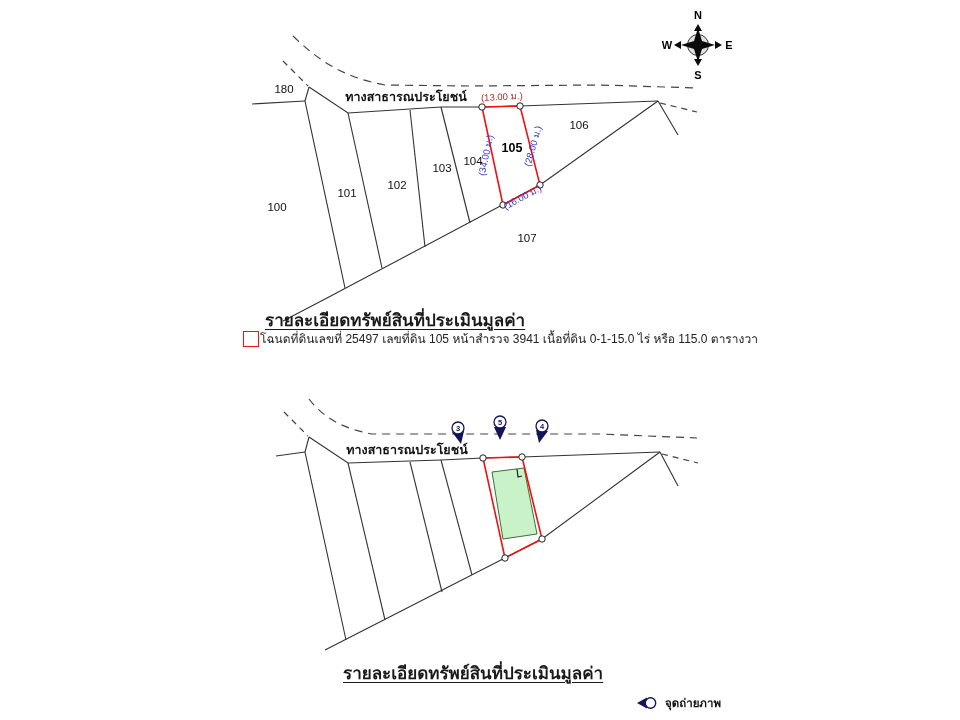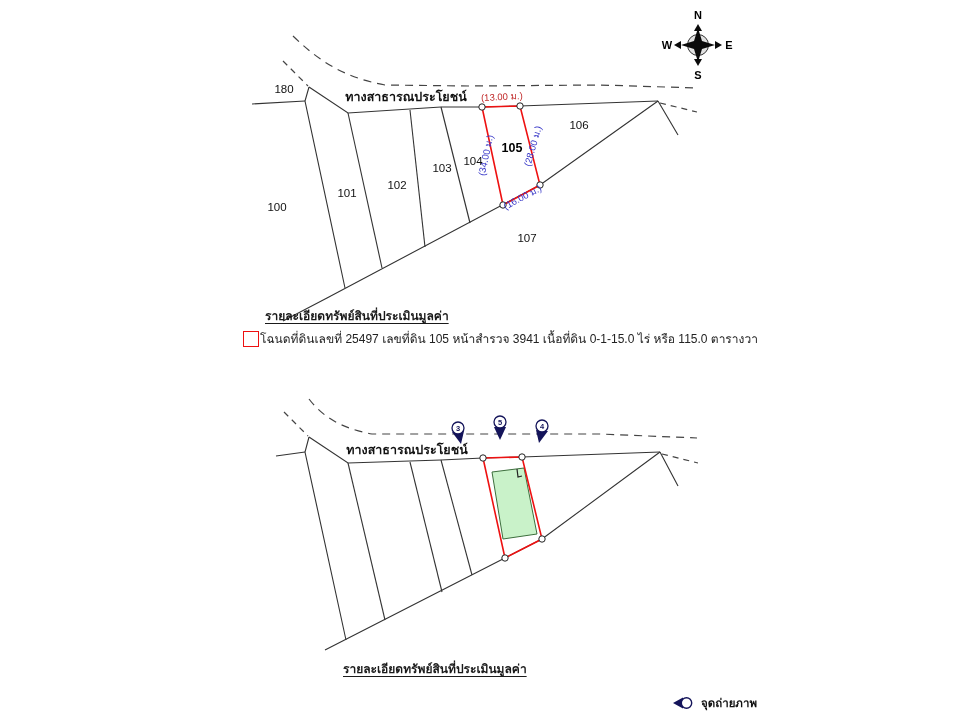--- a/index.html
+++ b/index.html
@@ -8,28 +8,28 @@
   #mapsvg{position:absolute;left:0;top:0;}
   svg text{font-family:"Liberation Sans",sans-serif;}
   .parcel-num{font-size:11.5px;fill:#111;}
   .parcel-num-bold{font-size:12.5px;font-weight:bold;fill:#000;}
   .road-label{font-size:12.5px;font-weight:bold;fill:#111;}
   .dim-blue{font-size:9.5px;fill:#3838c8;}
   .dim-red{font-size:9.5px;fill:#c02828;}
   .compass-label{font-size:11px;font-weight:bold;fill:#000;}
   .pin-num{font-size:7.5px;font-weight:bold;fill:#14145a;}
   .legend-block{position:absolute;}
-  .legend-heading{font-size:12px;font-weight:bold;text-decoration:underline;
+  .legend-heading{font-size:17px;font-weight:bold;text-decoration:underline;
                   text-underline-offset:3px;white-space:nowrap;}
   .legend-row{display:flex;align-items:center;gap:1px;margin-top:2px;white-space:nowrap;}
   .legend-text{font-size:12px;color:#222;}
   .swatch{width:14px;height:14px;flex:0 0 auto;}
   .swatch-red{background:#fff;border:1.6px solid #ee1111;}
   .swatch-green{background:#c9f2c9;border:1px solid #3c6e3c;}
-  .footer-legend{position:absolute;left:672px;top:694px;display:flex;align-items:center;gap:7px;}
+  .footer-legend{position:absolute;left:636px;top:694px;display:flex;align-items:center;gap:7px;}
   .footer-text{font-size:11.5px;font-weight:bold;color:#111;}
 </style>
 </head>
 <body>
 
 <div id="page">
 
 <svg id="mapsvg" width="960" height="720" viewBox="0 0 960 720">
 
   <g>

